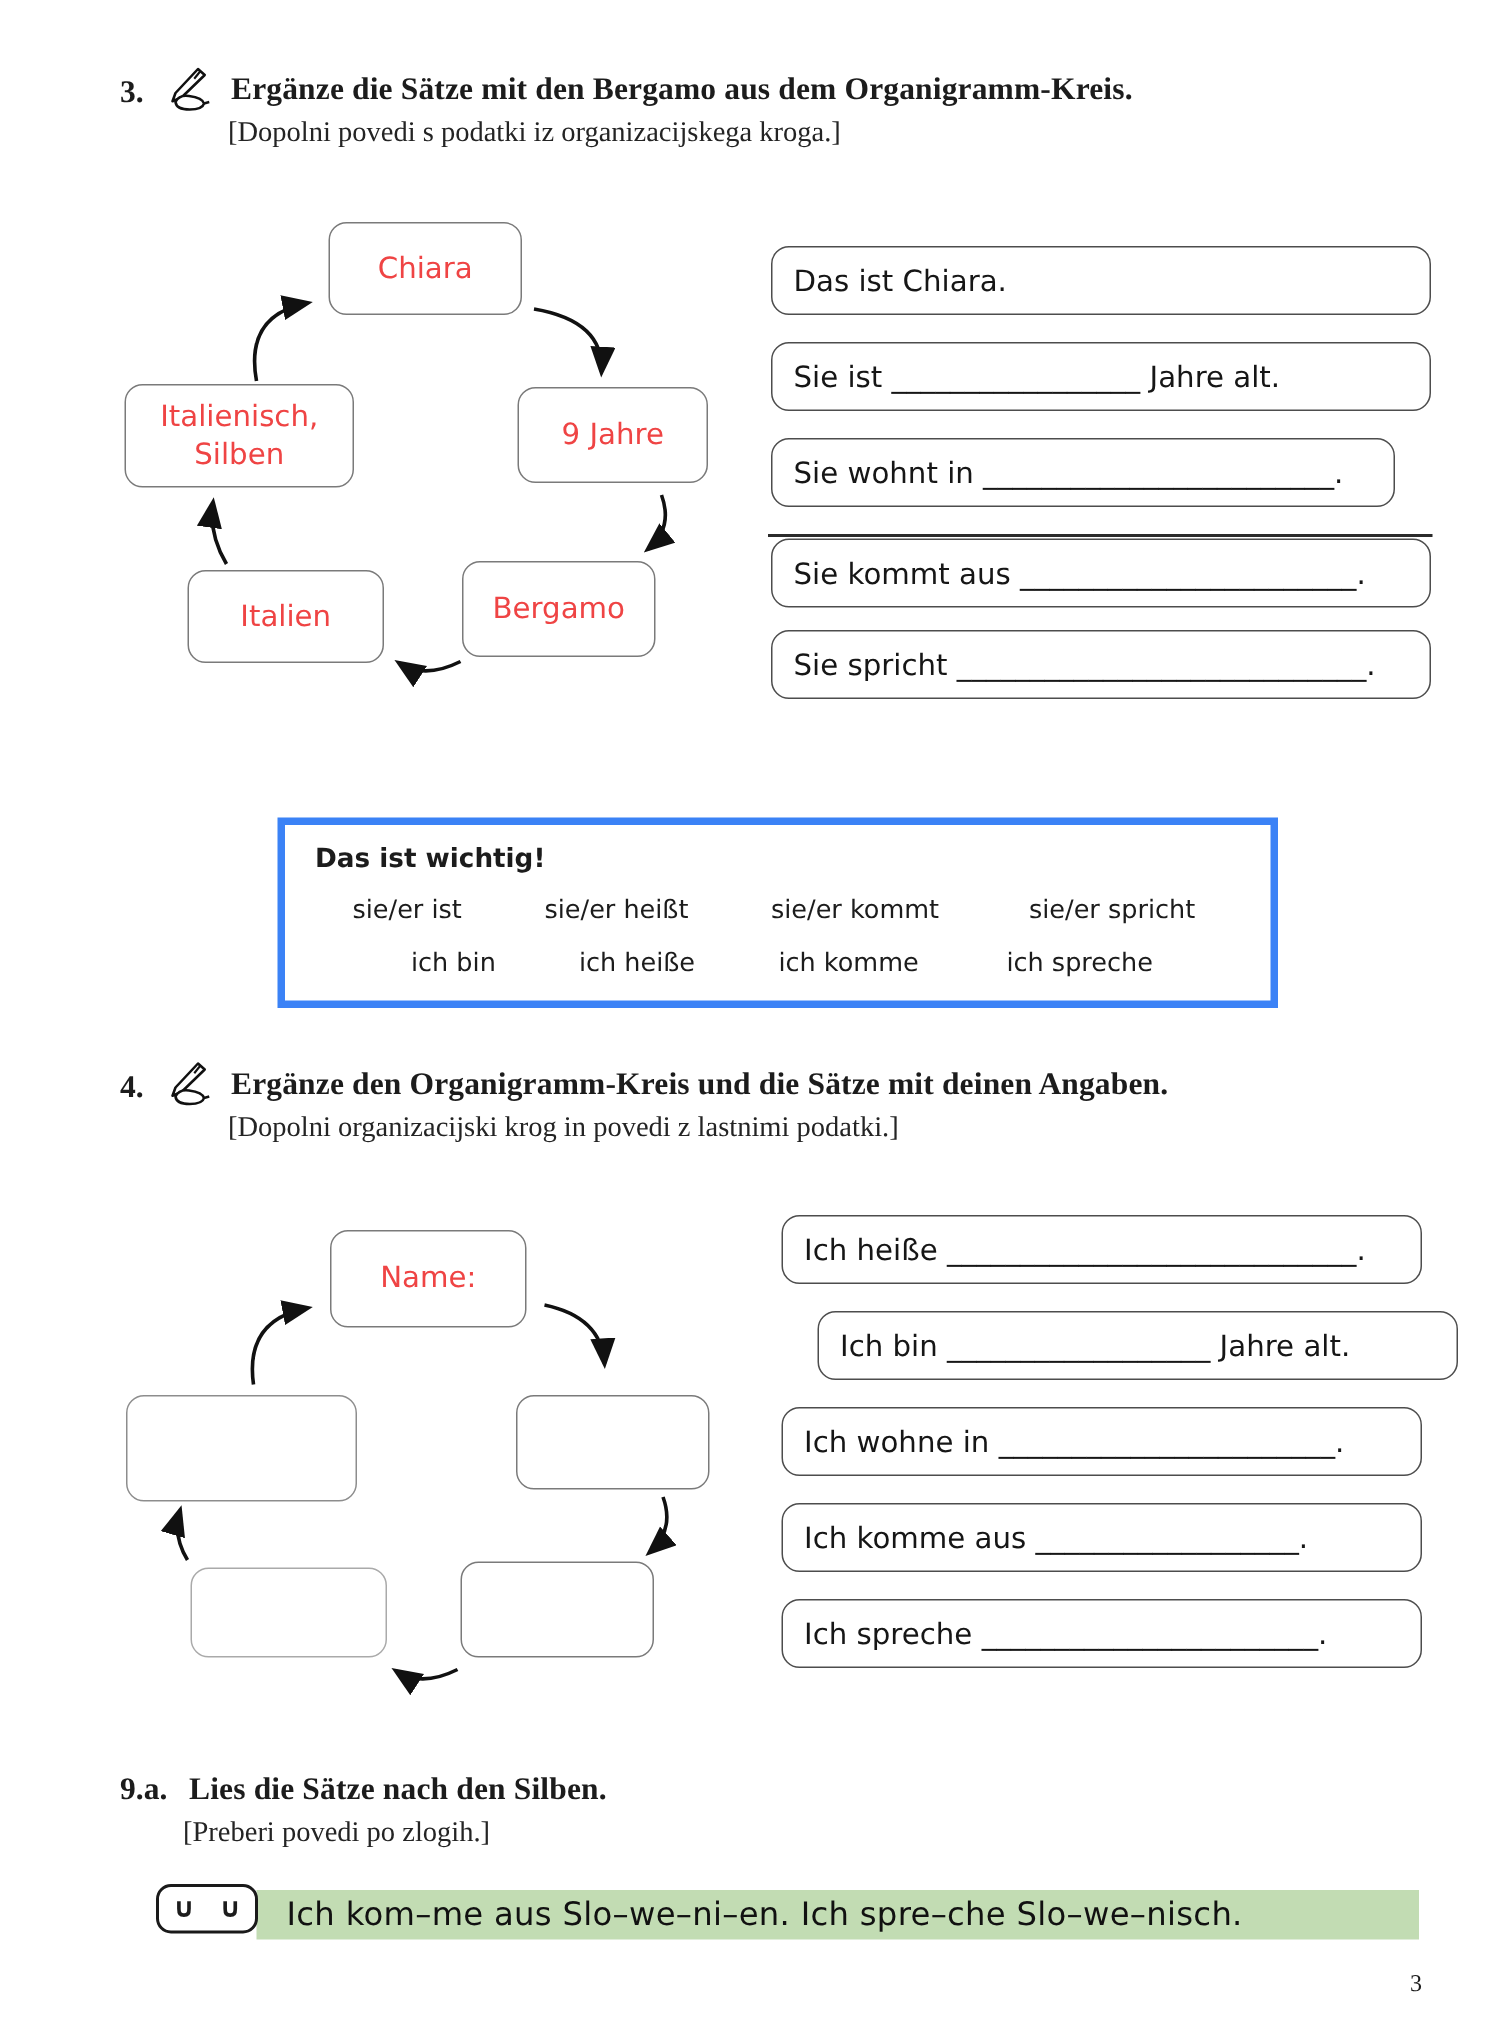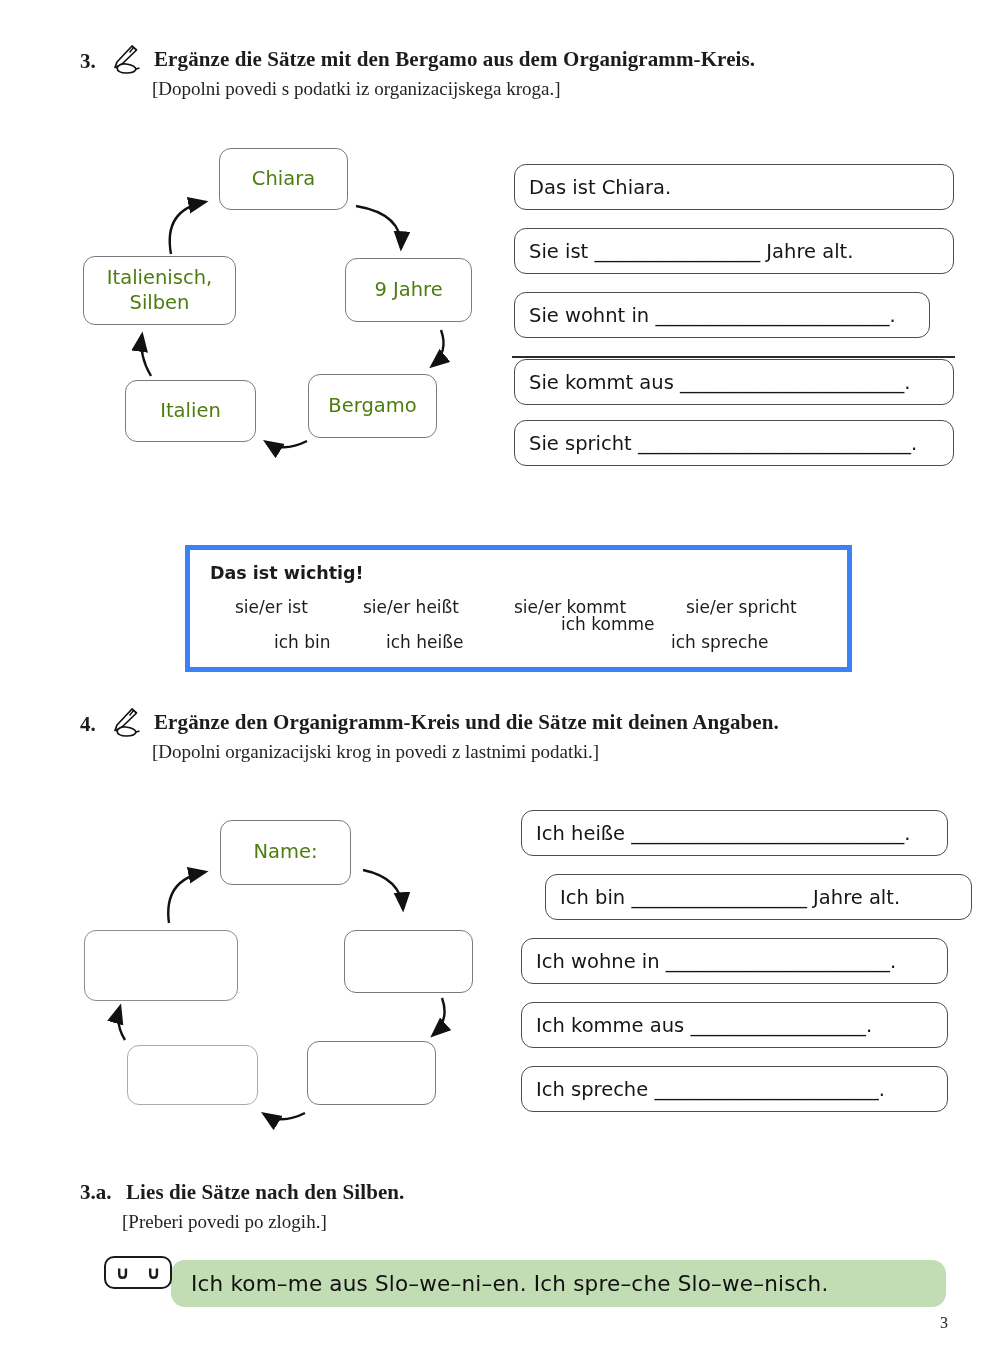--- a/index.html
+++ b/index.html
@@ -9,42 +9,42 @@
   }
   .abs{position:absolute;}
   
   .hdr-num{font-family:"Liberation Serif",serif;font-weight:700;font-size:21px;}
   .hdr-title{font-family:"Liberation Serif",serif;font-weight:700;font-size:21px;letter-spacing:0.1px;}
   .hdr-sub{font-family:"Liberation Serif",serif;font-weight:400;font-size:19px;color:#242424;}
   
   .obox{
     position:absolute;border:1.6px solid #7a7a7a;border-radius:12px;background:#fff;
     display:flex;align-items:center;justify-content:center;text-align:center;
-    font-size:19.5px;line-height:1.25;color:#4d7c0f;box-sizing:border-box;
+    font-size:19.5px;line-height:1.25;color:#ef4444;box-sizing:border-box;
   }
   .obox.light{border-color:#aaaaaa;}
   
   .sbox{
     position:absolute;border:1.6px solid #4d4d4d;border-radius:12px;background:#fff;
     box-sizing:border-box;height:46px;display:flex;align-items:center;
     font-size:19.5px;color:#161616;white-space:nowrap;overflow:hidden;
     padding-left:14px;
   }
   .topline{position:absolute;height:2px;background:#2b2b2b;}
   
   .wichtig{
     position:absolute;left:185px;top:545px;width:667px;height:127px;
     border:5px solid #3b82f6;background:#fff;box-sizing:border-box;
   }
   .wichtig .wtitle{position:absolute;left:20px;top:13px;font-size:17.5px;font-weight:700;}
   .wichtig .witem{position:absolute;font-size:17px;white-space:nowrap;}
   
   .syl-highlight{
-    position:absolute;left:171px;top:1260px;width:775px;height:47px;
-    background:#c2dcb3;display:flex;align-items:center;border-radius:14px;
+    position:absolute;left:171px;top:1260px;width:775px;height:33px;
+    background:#c2dcb3;display:flex;align-items:center;
   }
   .syl-highlight span{font-size:21.5px;color:#111;white-space:nowrap;padding-left:20px;letter-spacing:0.2px;}
   .syl-iconbox{
     position:absolute;left:104px;top:1256px;width:68px;height:33px;
     border:2px solid #1a1a1a;border-radius:10px;background:#fff;box-sizing:border-box;
     display:flex;align-items:center;justify-content:center;z-index:2;
   }
   .syl-iconbox span{font-size:18px;font-weight:700;letter-spacing:5px;padding-left:5px;}
   .pagenum{position:absolute;left:940px;top:1314px;font-family:"Liberation Serif",serif;font-size:16px;}
   svg{display:block;}
@@ -114,21 +114,21 @@
   </div>
 
   <div class="wichtig">
     <span class="wtitle">Das ist wichtig!</span>
     <span class="witem" style="left:45px;top:47px;">sie/er ist</span>
     <span class="witem" style="left:173px;top:47px;">sie/er heißt</span>
     <span class="witem" style="left:324px;top:47px;">sie/er kommt</span>
     <span class="witem" style="left:496px;top:47px;">sie/er spricht</span>
     <span class="witem" style="left:84px;top:82px;">ich bin</span>
     <span class="witem" style="left:196px;top:82px;">ich heiße</span>
-    <span class="witem" style="left:329px;top:64px;margin-left:42px;">ich komme</span>
+    <span class="witem" style="left:329px;top:82px;">ich komme</span>
     <span class="witem" style="left:481px;top:82px;">ich spreche</span>
   </div>
 
   <span class="abs hdr-num" style="left:80px;top:712px;">4.</span>
   <span class="abs" style="left:103px;top:707px;">
     <svg width="42" height="32" viewBox="0 0 42 32">
       <path d="M29 2 L33.5 6 L18 21 L12 23.5 L14 18 Z" fill="#fff" stroke="#111" stroke-width="1.7" stroke-linejoin="round"></path>
       <line x1="30.5" y1="3.5" x2="26.5" y2="8.5" stroke="#111" stroke-width="1.4"></line>
       <path d="M14 24 q2.5 -5 9 -4 q9 1.2 10 5 q-1 4 -9.5 4 q-9 0 -9.5 -5 z" fill="#fff" stroke="#111" stroke-width="1.7"></path>
       <line x1="33" y1="25" x2="36.5" y2="24" stroke="#111" stroke-width="1.6"></line>
@@ -176,21 +176,21 @@
   <div class="sbox" style="left:521px;top:938px;width:427px;">
     <span>Ich wohne in _______________________.</span>
   </div>
   <div class="sbox" style="left:521px;top:1002px;width:427px;">
     <span>Ich komme aus __________________.</span>
   </div>
   <div class="sbox" style="left:521px;top:1066px;width:427px;">
     <span>Ich spreche _______________________.</span>
   </div>
 
-  <span class="abs hdr-num" style="left:80px;top:1180px;">3.a.</span>
+  <span class="abs hdr-num" style="left:80px;top:1180px;">9.a.</span>
   <span class="abs hdr-title" style="left:126px;top:1180px;">Lies die Sätze nach den Silben.</span>
   <span class="abs hdr-sub" style="left:122px;top:1211px;">[Preberi povedi po zlogih.]</span>
 
   <div class="syl-highlight">
     <span>Ich kom–me aus Slo–we–ni–en. Ich spre–che Slo–we–nisch.</span>
   </div>
   <div class="syl-iconbox">
     <span>∪ ∪</span>
   </div>
 

